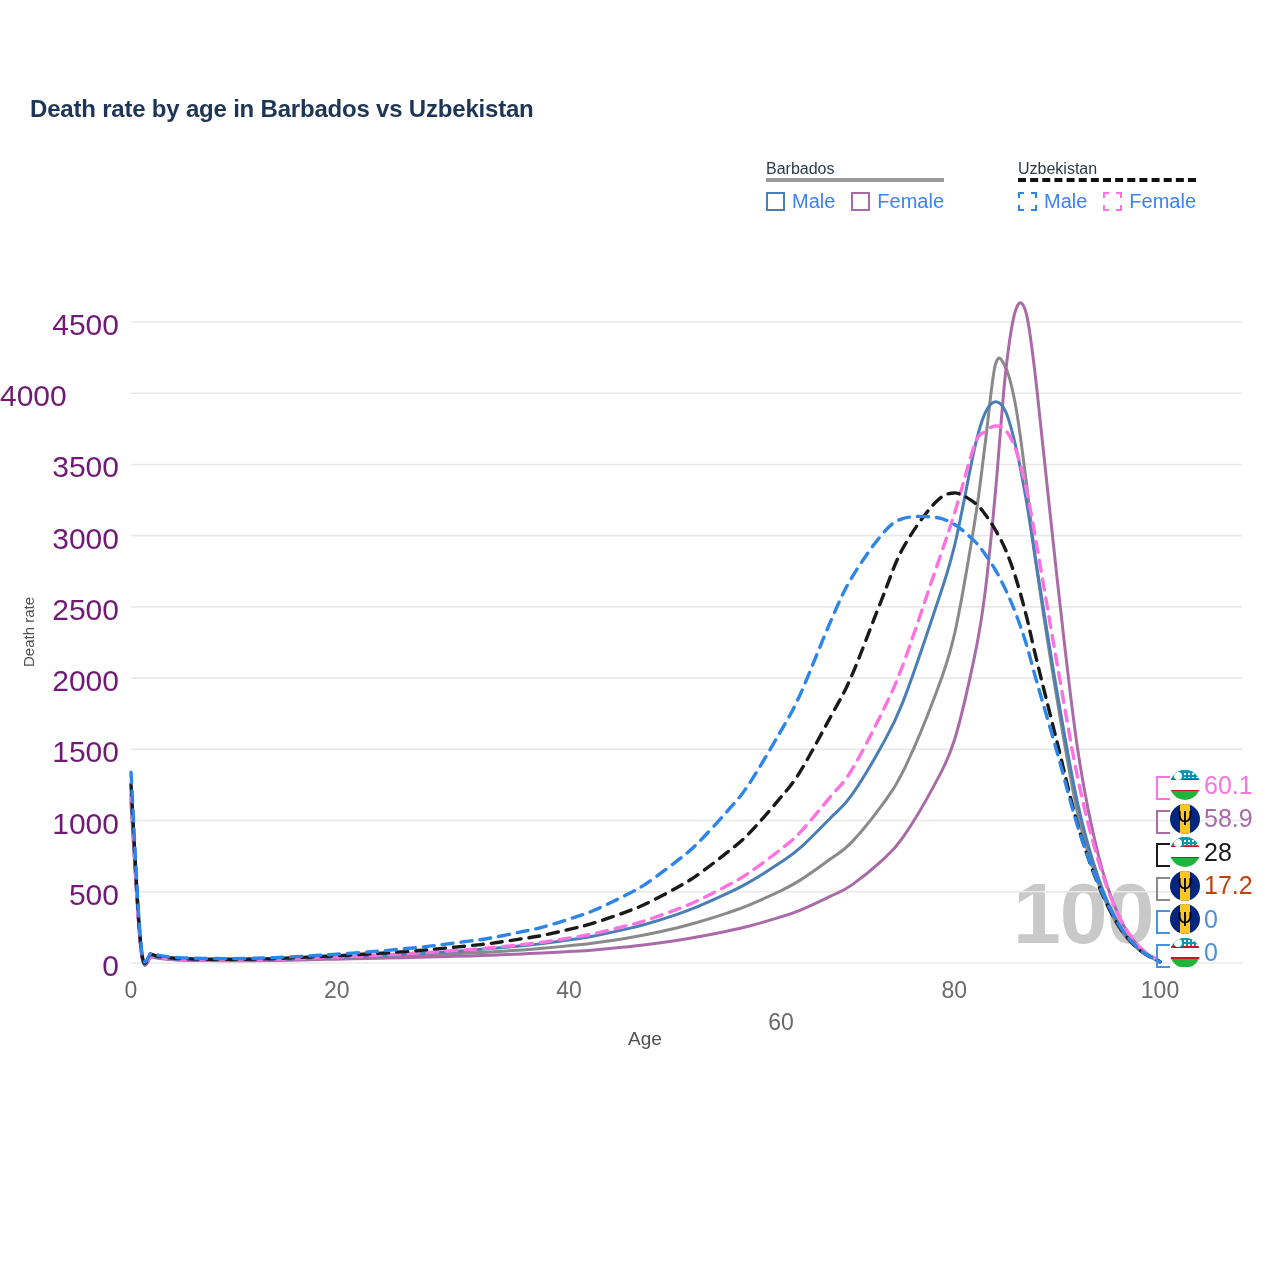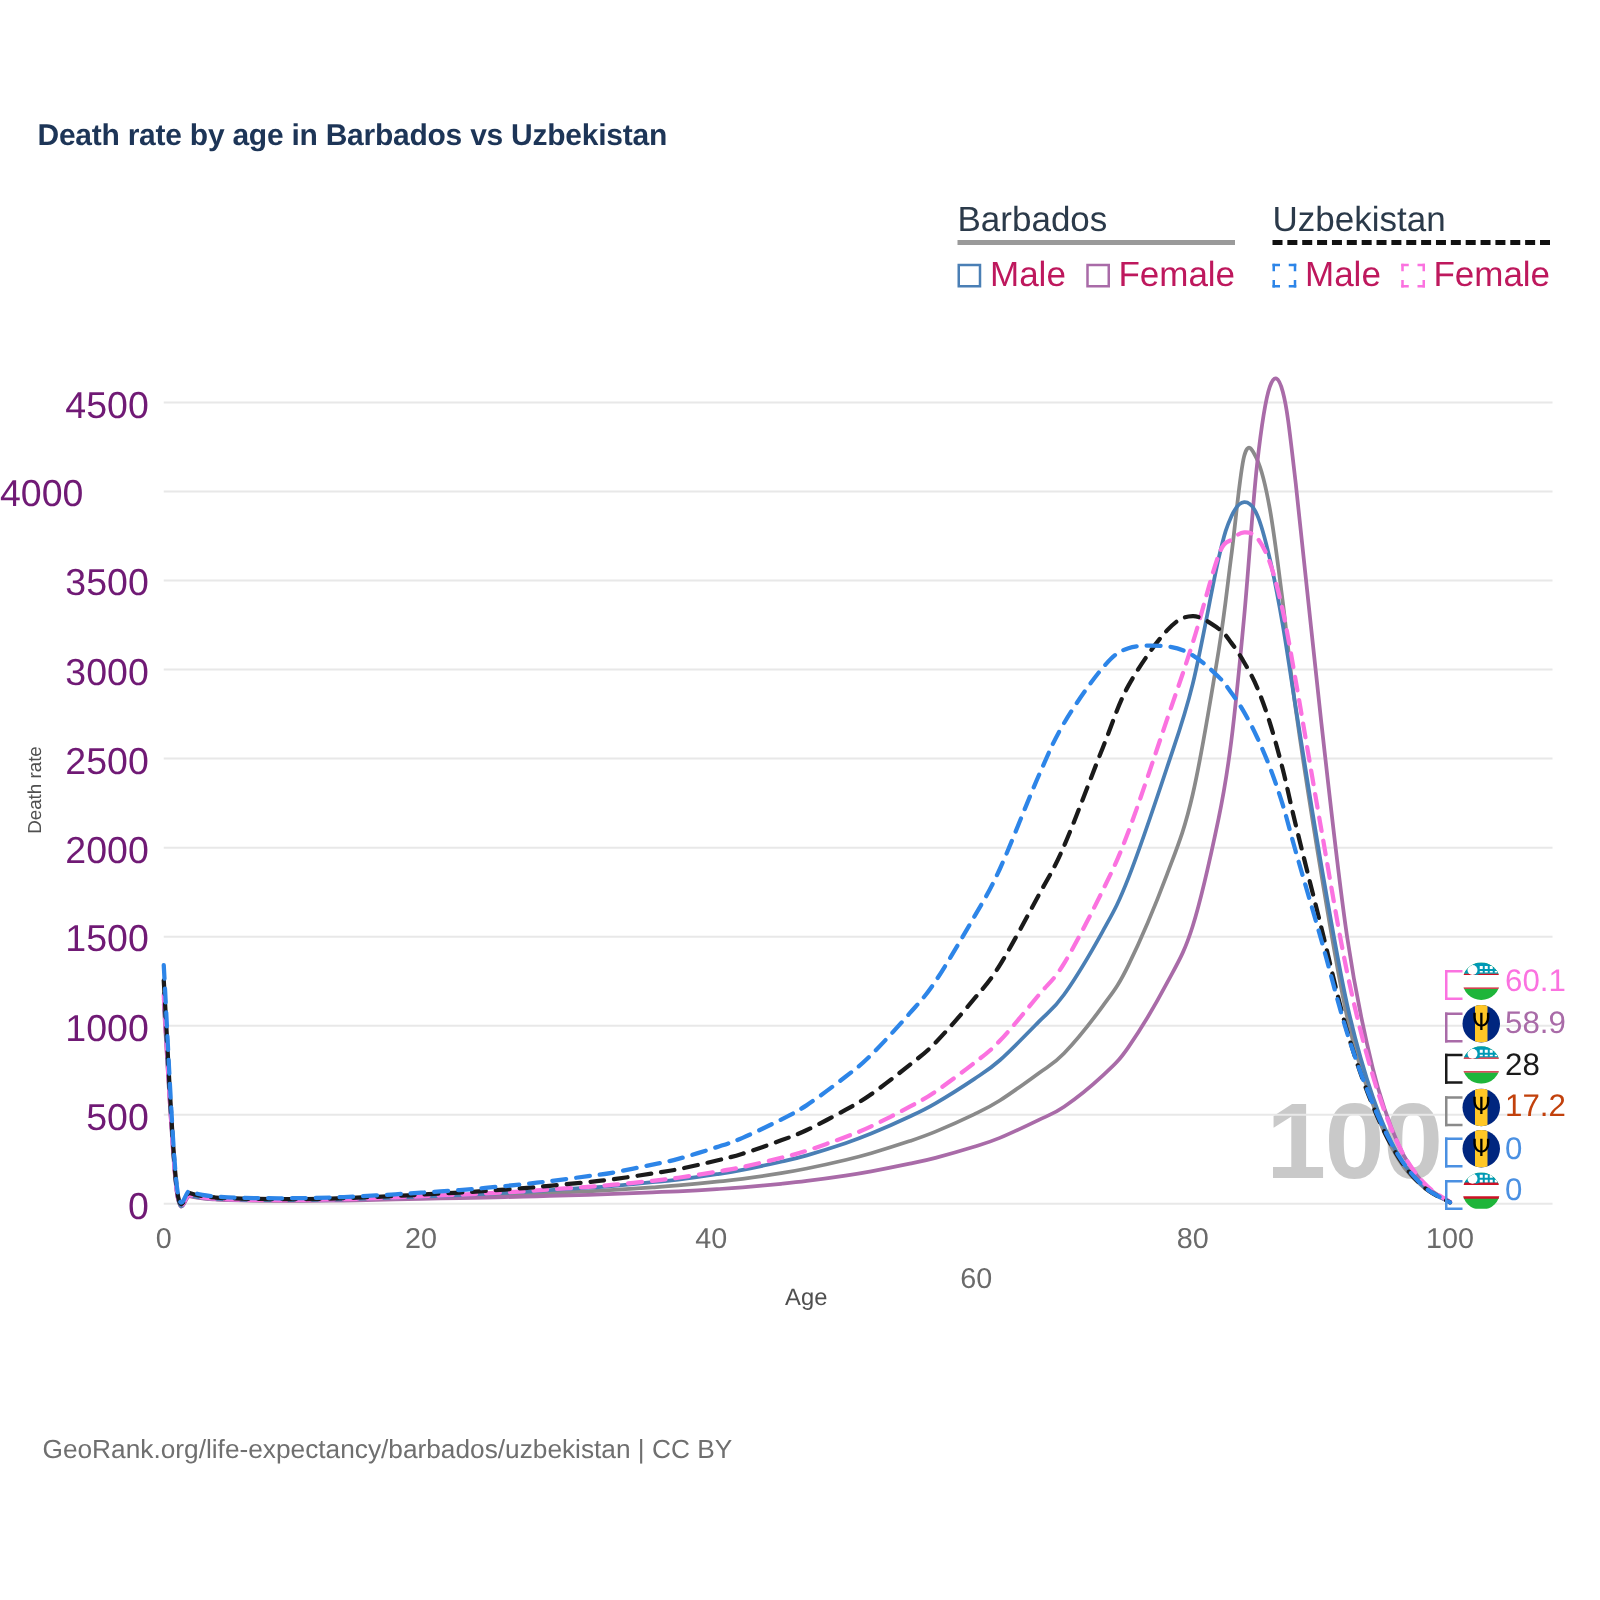--- a/index.html
+++ b/index.html
@@ -18,36 +18,36 @@
     color:#1d3557; letter-spacing:-0.2px;
     white-space:nowrap;
   }
 
   
   .legend { position:absolute; left:0; top:160px; width:1280px; height:85px; }
   .legend-group { position:absolute; }
   .legend-group.barbados { left:766px; top:0; }
   .legend-group.uzbekistan { left:1018px; top:0; }
   .legend-head {
-    font-size:28px; color:#2b3a4a; text-align:left; white-space:nowrap;
+    font-size:16px; color:#2b3a4a; text-align:left; white-space:nowrap;
     padding-bottom:2px; position:relative;
   }
   .legend-head .ul {
     position:absolute; left:0; right:0; bottom:-2px; height:0;
     border-bottom:4px solid #9a9a9a;
   }
   .legend-head.dash .ul { border-bottom:4px dashed #111111; }
   .legend-items { display:flex; gap:16px; margin-top:10px; }
   .legend-item { display:flex; align-items:center; gap:7px; white-space:nowrap; }
   .swatch { width:19px; height:19px; box-sizing:border-box; background:transparent; }
   .swatch.solid-blue   { border:2px solid #4a7fb5; }
   .swatch.solid-purple { border:2px solid #a96ba8; }
   .swatch.dash-blue    { border:2px dashed #2d85e8; }
   .swatch.dash-pink    { border:2px dashed #fb72e0; }
-  .legend-label { font-size:28px; color:#be185d; }
+  .legend-label { font-size:20px; color:#3b82f6; }
 
   
   #plot { position:absolute; left:0; top:0; width:1280px; height:1280px; }
 
   .ylabel {
     position:absolute; left:28px; top:632px;
     transform:translate(-50%,-50%) rotate(-90deg);
     transform-origin:center center;
     font-size:15px; color:#4f4f4f; white-space:nowrap;
   }
@@ -247,15 +247,14 @@
           <div class="r1"></div>
           <div class="r2"></div>
           <div class="moon"></div>
           <div class="stars"></div>
         </div>
         <span class="endval" style="color: rgb(74, 144, 226);">0</span>
       </div>
       <div class="bracket" style="left: -4px; top: 173.5px; width: 12px; height: 20px; border-left: 2.5px solid rgb(74, 144, 226); border-top: 2.5px solid rgb(74, 144, 226); border-bottom: 2.5px solid rgb(74, 144, 226);"></div>
     </div>
 
-  <div style="position:absolute;left:34px;top:1148px;font-size:21px;color:#6f6f6f;white-space:nowrap;">GeoRank.org/life-expectancy/barbados/uzbekistan | CC BY</div>
 
 </div>
 
 </body></html>

